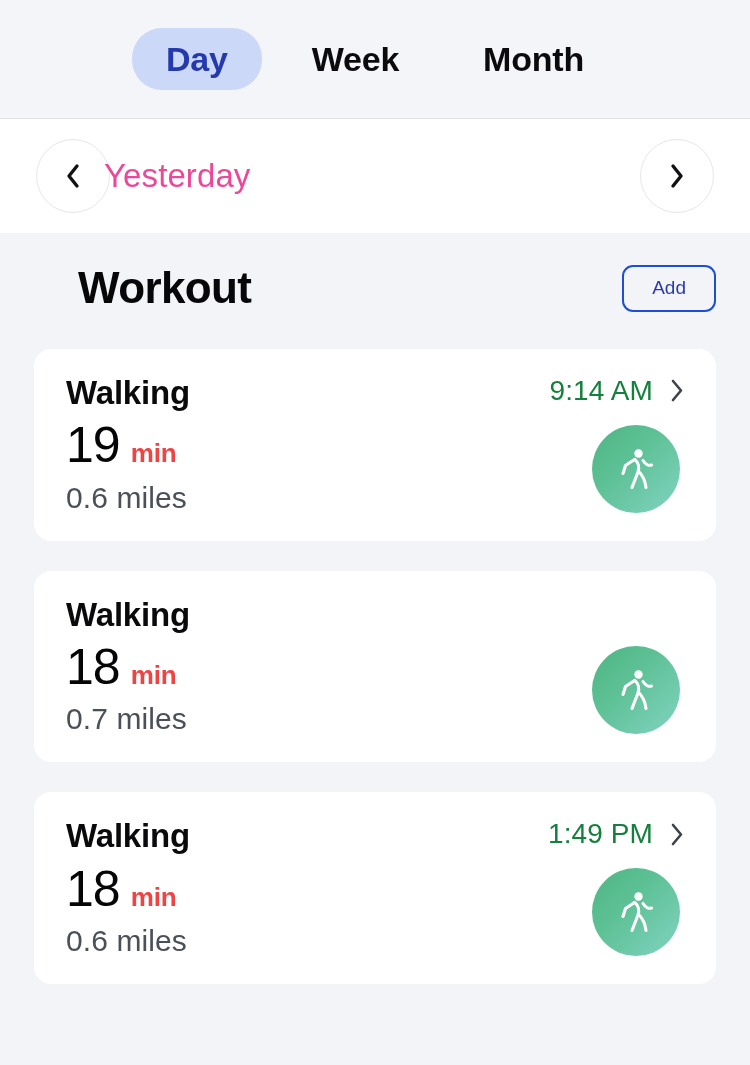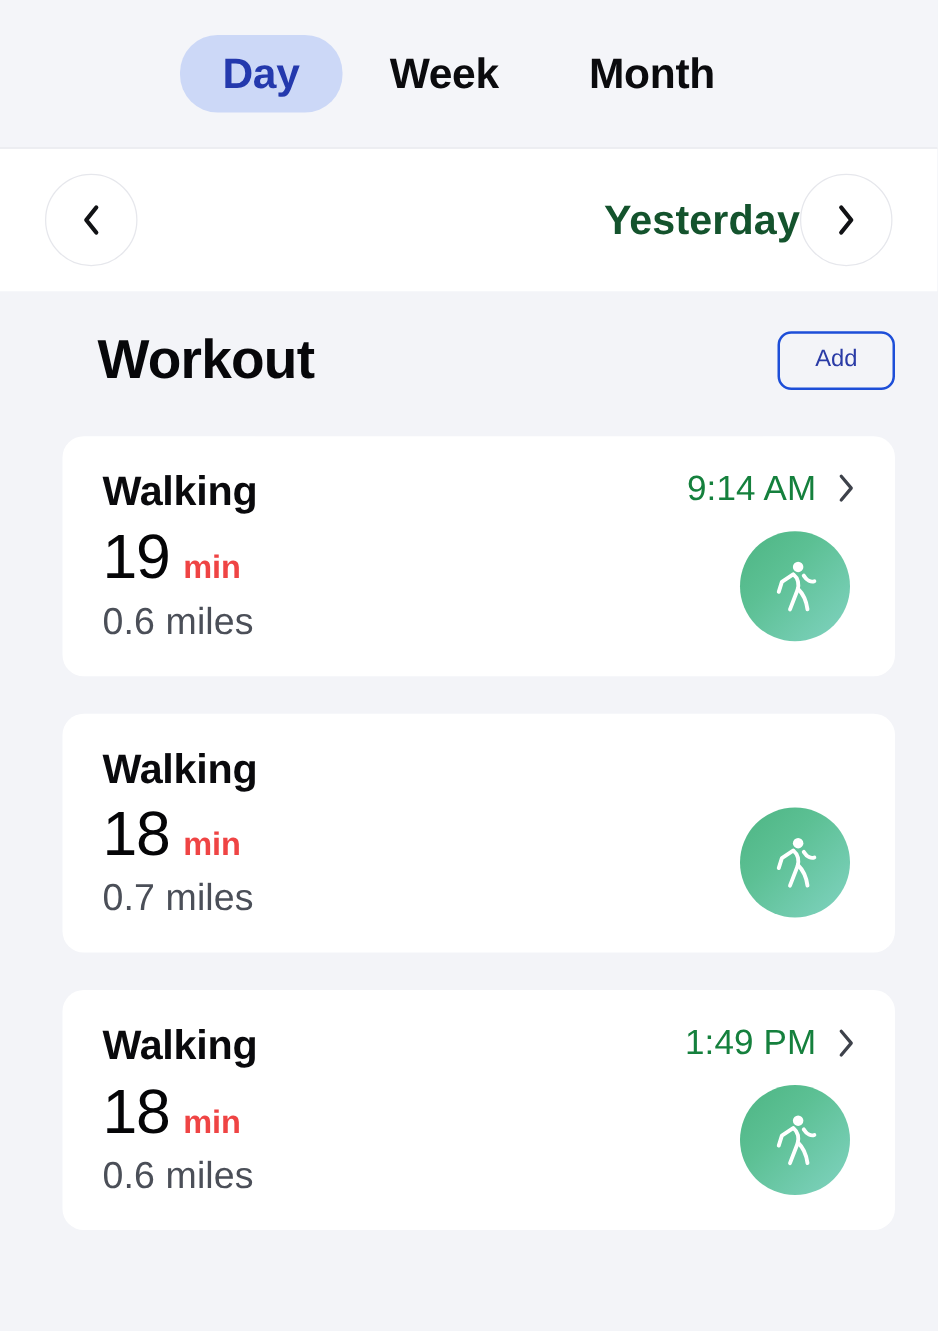--- a/index.html
+++ b/index.html
@@ -17,21 +17,21 @@
 
   
   .tabbar {
     height: 119px;
     background: #f4f5f9;
     border-bottom: 1px solid #e3e5ea;
     box-sizing: border-box;
     display: flex;
     align-items: center;
     justify-content: center;
-    gap: 4px;
+    gap: 16px;
   }
   .tab {
     font-size: 34px;
     font-weight: 700;
     color: #0b0b0e;
     letter-spacing: -0.2px;
     padding: 14px 34px;
     border-radius: 30px;
     line-height: 1;
     cursor: pointer;
@@ -61,25 +61,25 @@
     display: flex;
     align-items: center;
     justify-content: center;
     cursor: pointer;
     box-sizing: border-box;
     padding: 0;
   }
   .navbtn svg { display: block; }
   .date-label {
     font-size: 33px;
-    color: #14532d;
-    font-weight: 700;
+    color: #ec4899;
+    font-weight: 400;
     letter-spacing: 0.1px;
     flex: 1;
-    text-align: right;
+    text-align: left;
     margin-left: -6px;
   }
 
   
   .section-head {
     display: flex;
     align-items: center;
     justify-content: space-between;
     padding: 32px 34px 0 34px;
     margin-left: 44px;
@@ -99,21 +99,21 @@
     border: 2px solid #1d4ed8;
     border-radius: 11px;
     padding: 11px 28px;
     cursor: pointer;
     font-family: "Liberation Sans", sans-serif;
     line-height: 1.1;
   }
 
   
   .card-list {
-    padding: 37px 34px 0 50px;
+    padding: 37px 34px 0 34px;
     display: flex;
     flex-direction: column;
     gap: 30px;
   }
   .card {
     background: #ffffff;
     border-radius: 17px;
     padding: 26px 30px 26px 32px;
     box-sizing: border-box;
     position: relative;

